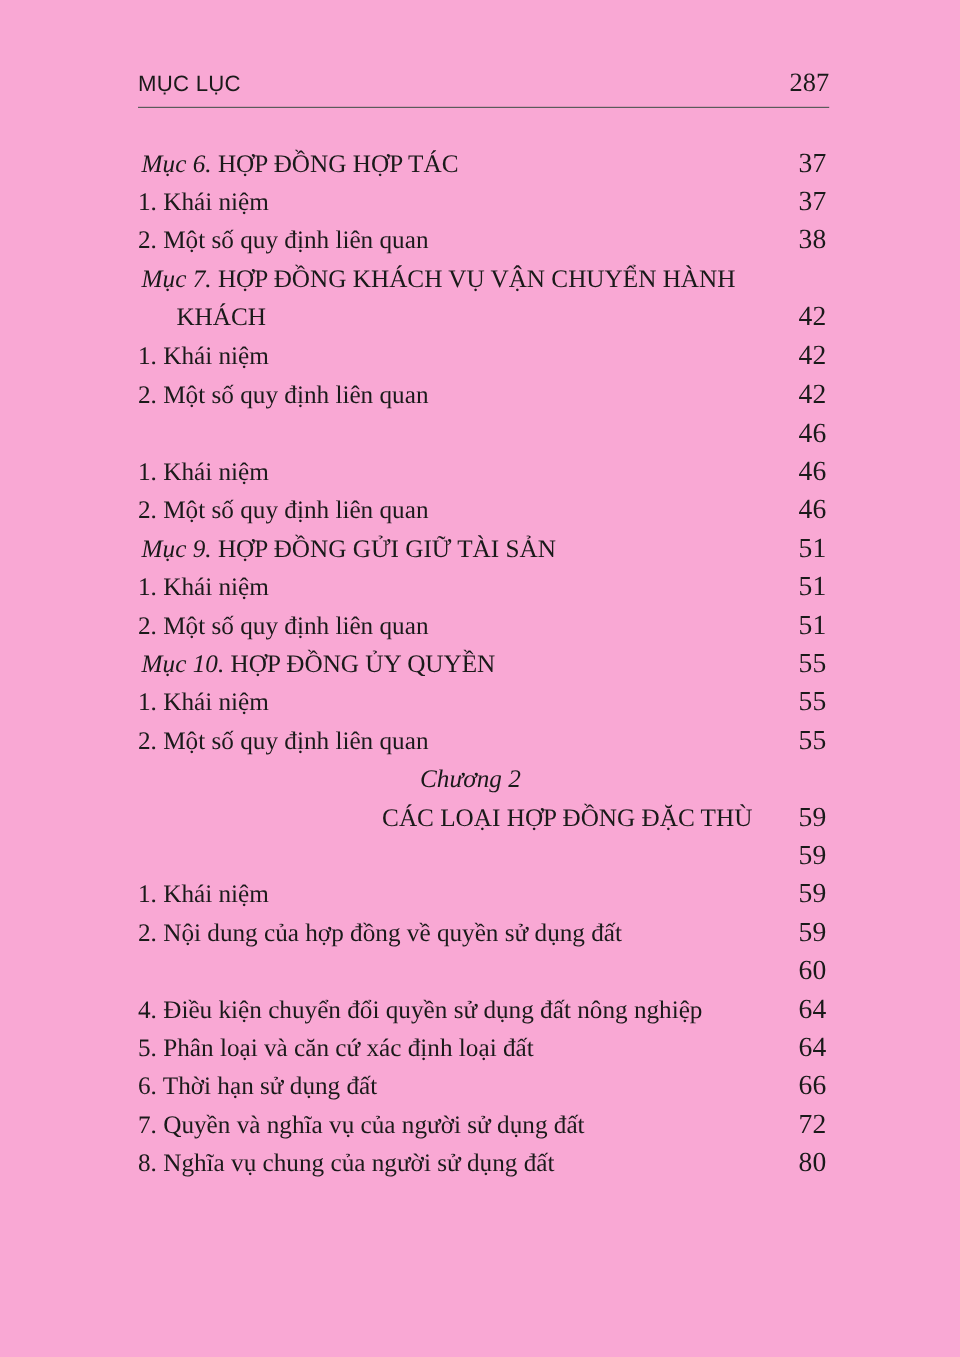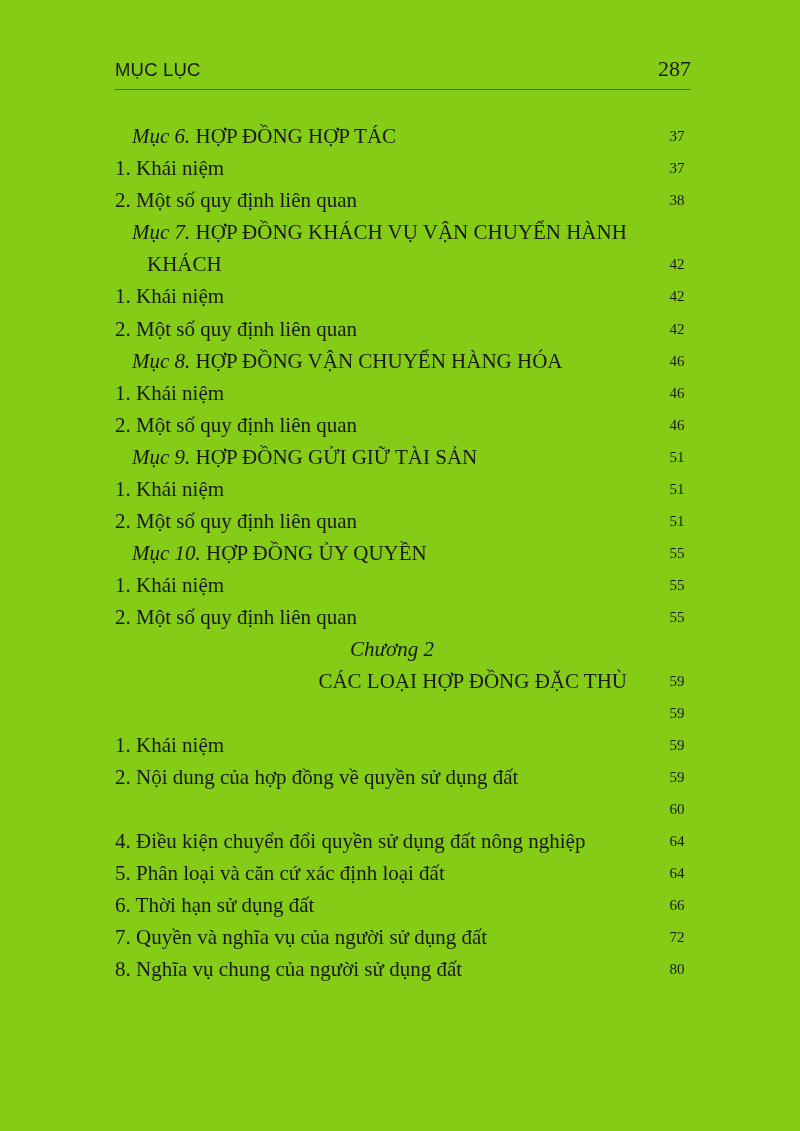--- a/index.html
+++ b/index.html
@@ -14,21 +14,21 @@
     font-family: "Liberation Serif", "DejaVu Serif", serif;
     color: #1a1a1a;
     -webkit-font-smoothing: antialiased;
   }
 
   .page {
     position: relative;
     width: 800px;
     height: 1131px;
     box-sizing: border-box;
-    background: #84cc16;
+    background: #f9a8d4;
     overflow: hidden;
   }
 
   
   .running-header {
     position: absolute;
     left: 115px;
     top: 56px;
     width: 576px;
     display: flex;
@@ -70,26 +70,26 @@
 
   .row-label {
     flex: 0 1 auto;
     overflow: visible;
   }
   .row-page {
     position: absolute;
     left: 540px;
     width: 44px;
     text-align: center;
-    font-size: 15px;
+    font-size: 23px;
   }
 
   
   .row-section { padding-left: 3px; }
-  .row-section .muc { font-style: italic; margin-left: 14px; }
+  .row-section .muc { font-style: italic; }
   .row-section .sect-title { font-style: normal; }
 
   
   .row-item { padding-left: 0px; }
 
   
   .row-cont { padding-left: 32px; }
 
   
   .row-chapter-name {
@@ -141,21 +141,20 @@
       </div>
       <div class="toc-row row-item">
         <span class="row-label">1. Khái niệm</span>
         <span class="row-page">42</span>
       </div>
       <div class="toc-row row-item">
         <span class="row-label">2. Một số quy định liên quan</span>
         <span class="row-page">42</span>
       </div>
       <div class="toc-row row-section">
-        <span class="row-label"><span class="muc">Mục 8.</span><span class="sect-title"> HỢP ĐỒNG VẬN CHUYỂN HÀNG HÓA</span></span>
         <span class="row-page">46</span>
       </div>
       <div class="toc-row row-item">
         <span class="row-label">1. Khái niệm</span>
         <span class="row-page">46</span>
       </div>
       <div class="toc-row row-item">
         <span class="row-label">2. Một số quy định liên quan</span>
         <span class="row-page">46</span>
       </div>

